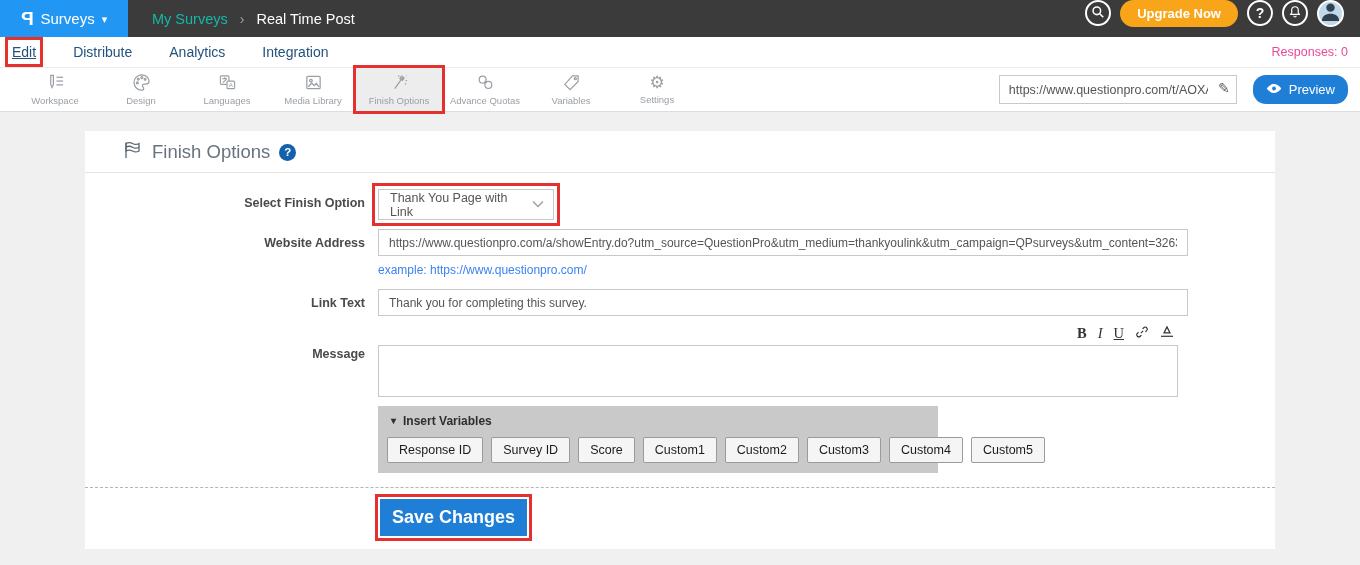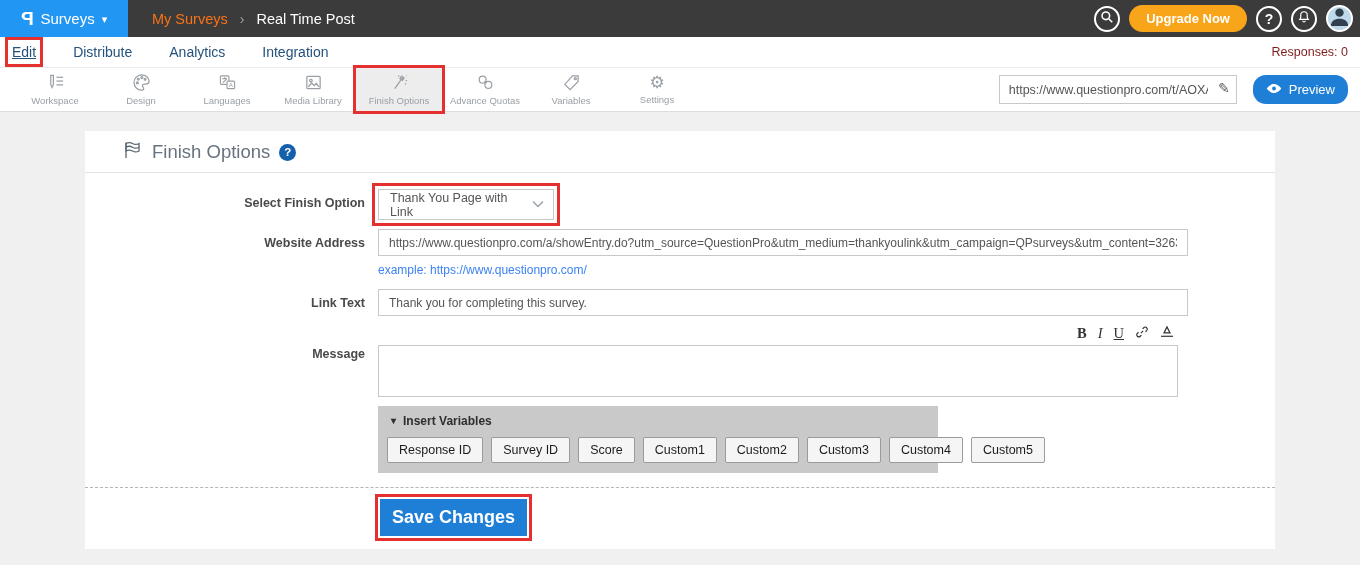--- a/index.html
+++ b/index.html
@@ -6,33 +6,33 @@
   html, body { width: 1360px; height: 565px; overflow: hidden; }
   body { background: #f0f0f0; font-family: "Liberation Sans", sans-serif; }
 
   
   .topbar { height: 37px; background: #3b3b3b; display: flex; align-items: stretch; }
   .logo-area { width: 128px; background: #2196f3; color: #fff; display: flex; align-items: center; justify-content: center; gap: 7px; cursor: pointer; }
   .logo-p { font-weight: bold; font-size: 19px; transform: scaleX(-1); display:inline-block; }
   .product { font-size: 15px; }
   .caret { font-size: 11px; margin-top: 2px; }
   .breadcrumb { display: flex; align-items: center; gap: 12px; margin-left: 24px; }
-  .bc-parent { color: #f97316; font-size: 14.5px; cursor: pointer; }
+  .bc-parent { color: #14b8a6; font-size: 14.5px; cursor: pointer; }
   .bc-sep { color: #9aa4ab; font-size: 14px; }
   .bc-current { color: #ffffff; font-size: 14.5px; }
-  .topbar-right { margin-left: auto; display: flex; align-items: center; gap: 9px; padding-right: 7px; }
+  .topbar-right { margin-left: auto; display: flex; align-items: flex-start; gap: 9px; padding-right: 16px; }
   .circle-btn { width: 26px; height: 26px; border: 2px solid #fff; border-radius: 50%; display: flex; align-items: center; justify-content: center; color: #fff; font-weight: bold; font-size: 14px; cursor: pointer; flex: 0 0 auto; }
   .upgrade { background: #f9a51a; border: none; color: #fff; font-weight: bold; font-size: 13px; height: 27px; padding: 0 17px; border-radius: 14px; cursor: pointer; font-family: "Liberation Sans", sans-serif; }
   .avatar { width: 27px; height: 27px; border: 2px solid #fff; border-radius: 50%; background: #bfd9ea; overflow: hidden; display:flex; align-items:flex-end; justify-content:center; cursor:pointer; }
 
   
   .tabs-row { height: 31px; background: #fff; display: flex; align-items: center; padding: 0 12px; border-bottom: 1px solid #ececec; }
   .tab { color: #23527c; font-size: 14px; margin-right: 37px; cursor: pointer; }
   .tab.active { text-decoration: underline; }
-  .responses { margin-left: auto; color: #7f1d1d; font-size: 12.5px; }
+  .responses { margin-left: auto; color: #ec4899; font-size: 12.5px; }
 
   
   .toolbar { height: 44px; background: #fff; border-bottom: 1px solid #ddd; display: flex; align-items: stretch; padding-left: 12px; }
   .tool-item { width: 86px; display: flex; flex-direction: column; align-items: center; justify-content: center; gap: 3px; color: #9aa0a6; cursor: pointer; }
   .tool-item.active { background: #ededed; }
   .tool-label { font-size: 9.5px; white-space: nowrap; }
   .tool-icon svg { display: block; }
   .toolbar-right { margin-left: auto; display: flex; align-items: center; gap: 16px; padding-right: 12px; }
   .url-wrap { position: relative; }
   .url-input { width: 238px; height: 29px; border: 1px solid #c9c9c9; padding: 0 28px 0 9px; font-size: 12.5px; color: #555; font-family: "Liberation Sans", sans-serif; background: #fff; }

